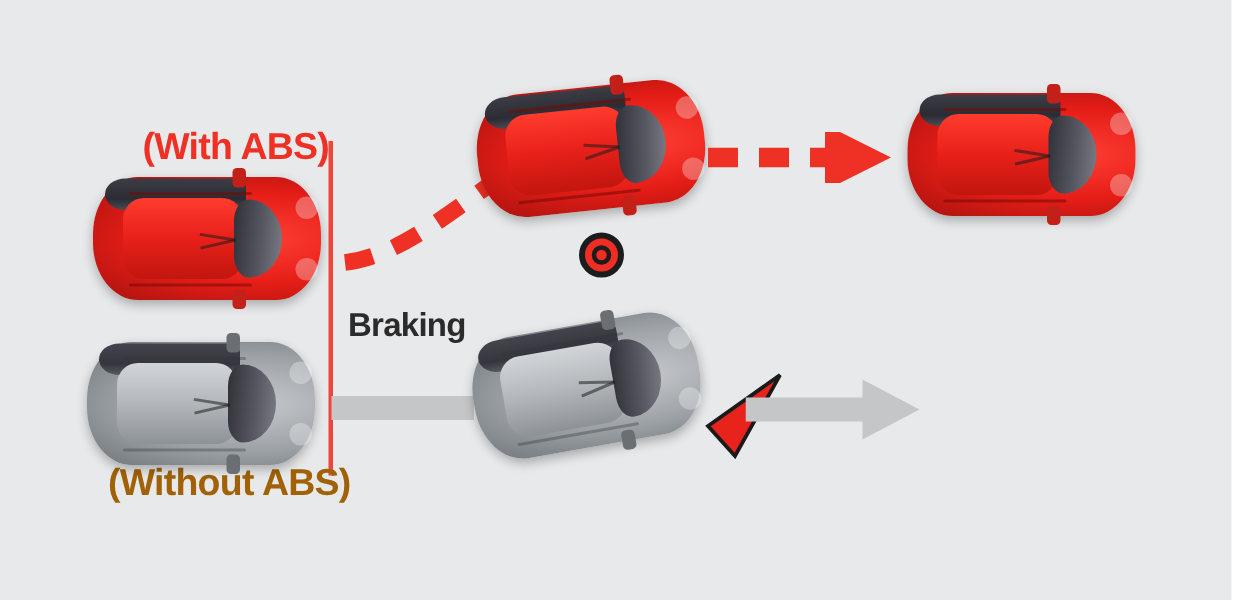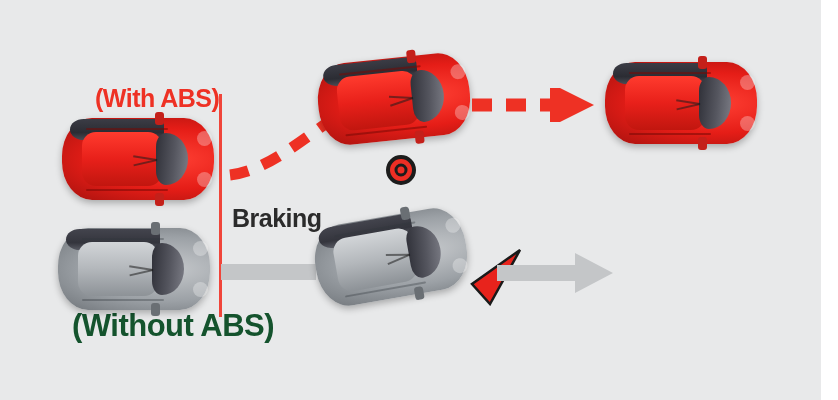--- a/index.html
+++ b/index.html
@@ -25,27 +25,27 @@
   }
   #label-with-abs {
     left: 95px;
     top: 84px;
     font-size: 25px;
     color: #ee3124;
   }
   #label-without-abs {
     left: 72px;
     top: 308px;
-    font-size: 31px;
-    color: #14532d;
+    font-size: 25px;
+    color: #a16207;
   }
   #label-braking {
     left: 232px;
     top: 204px;
-    font-size: 25px;
+    font-size: 22px;
     color: #2b2b2b;
   }
 
   
   #braking-line {
     position: absolute;
     left: 219px;
     top: 94px;
     width: 3px;
     height: 223px;

